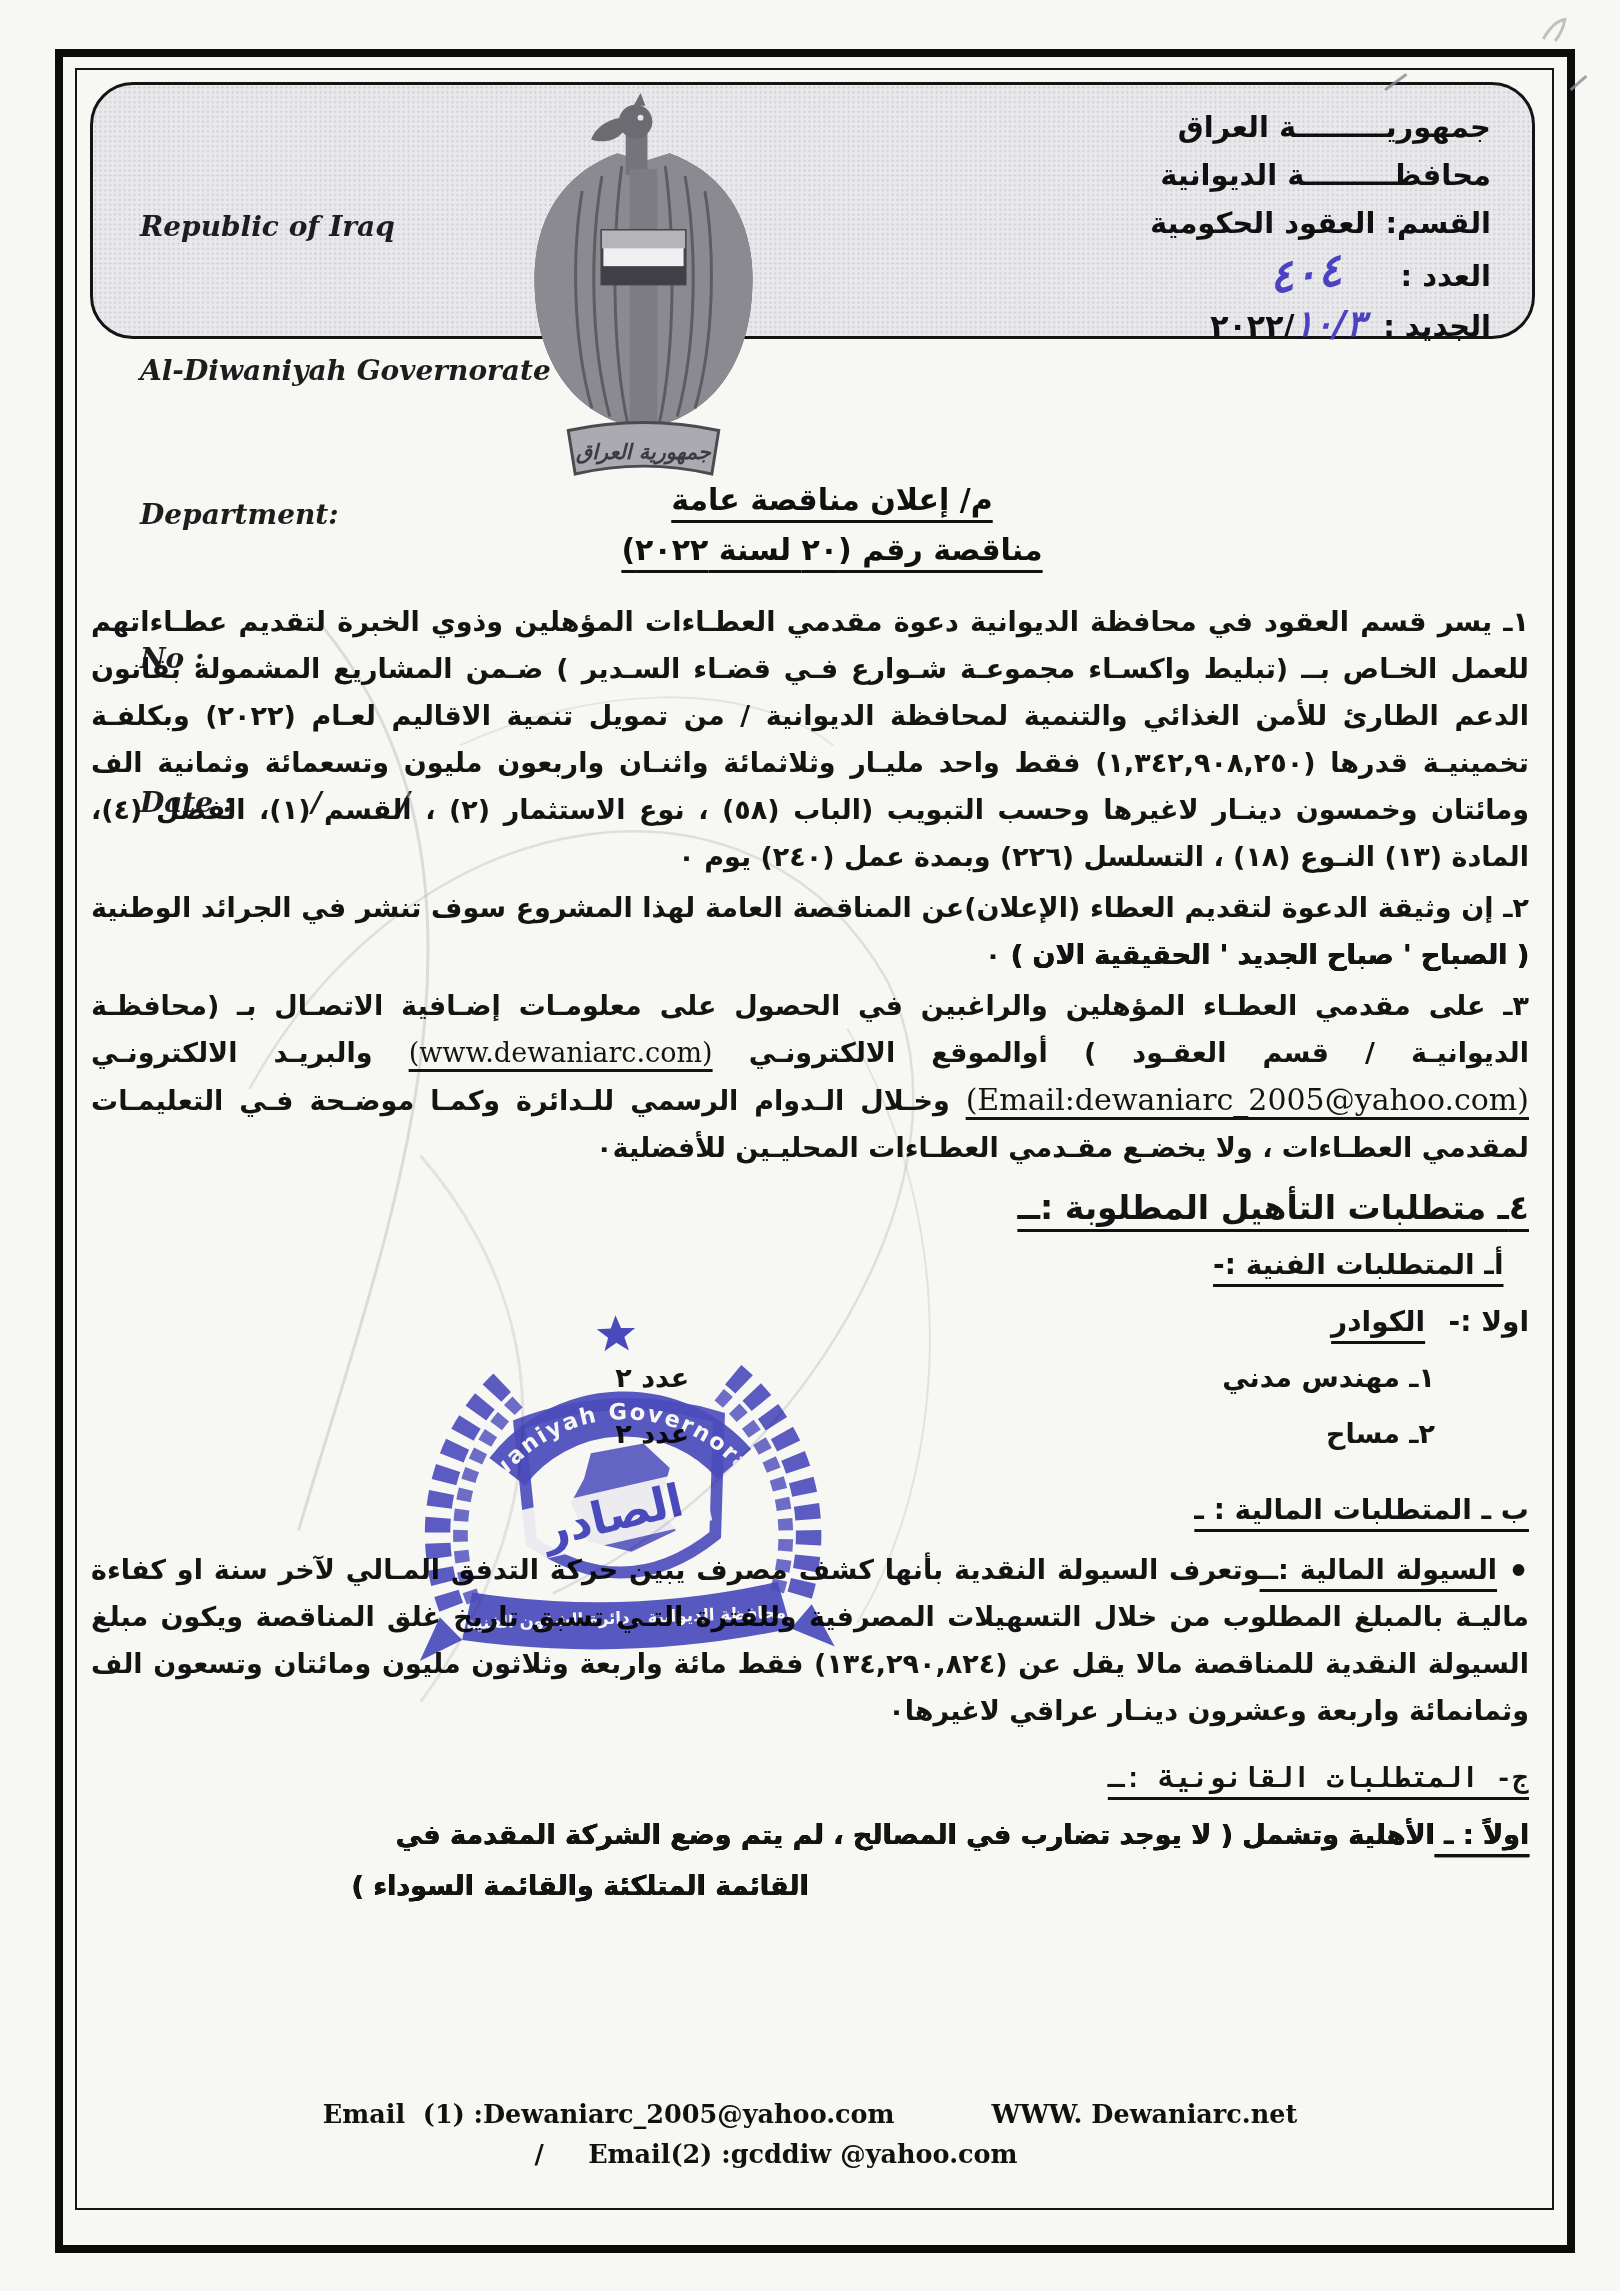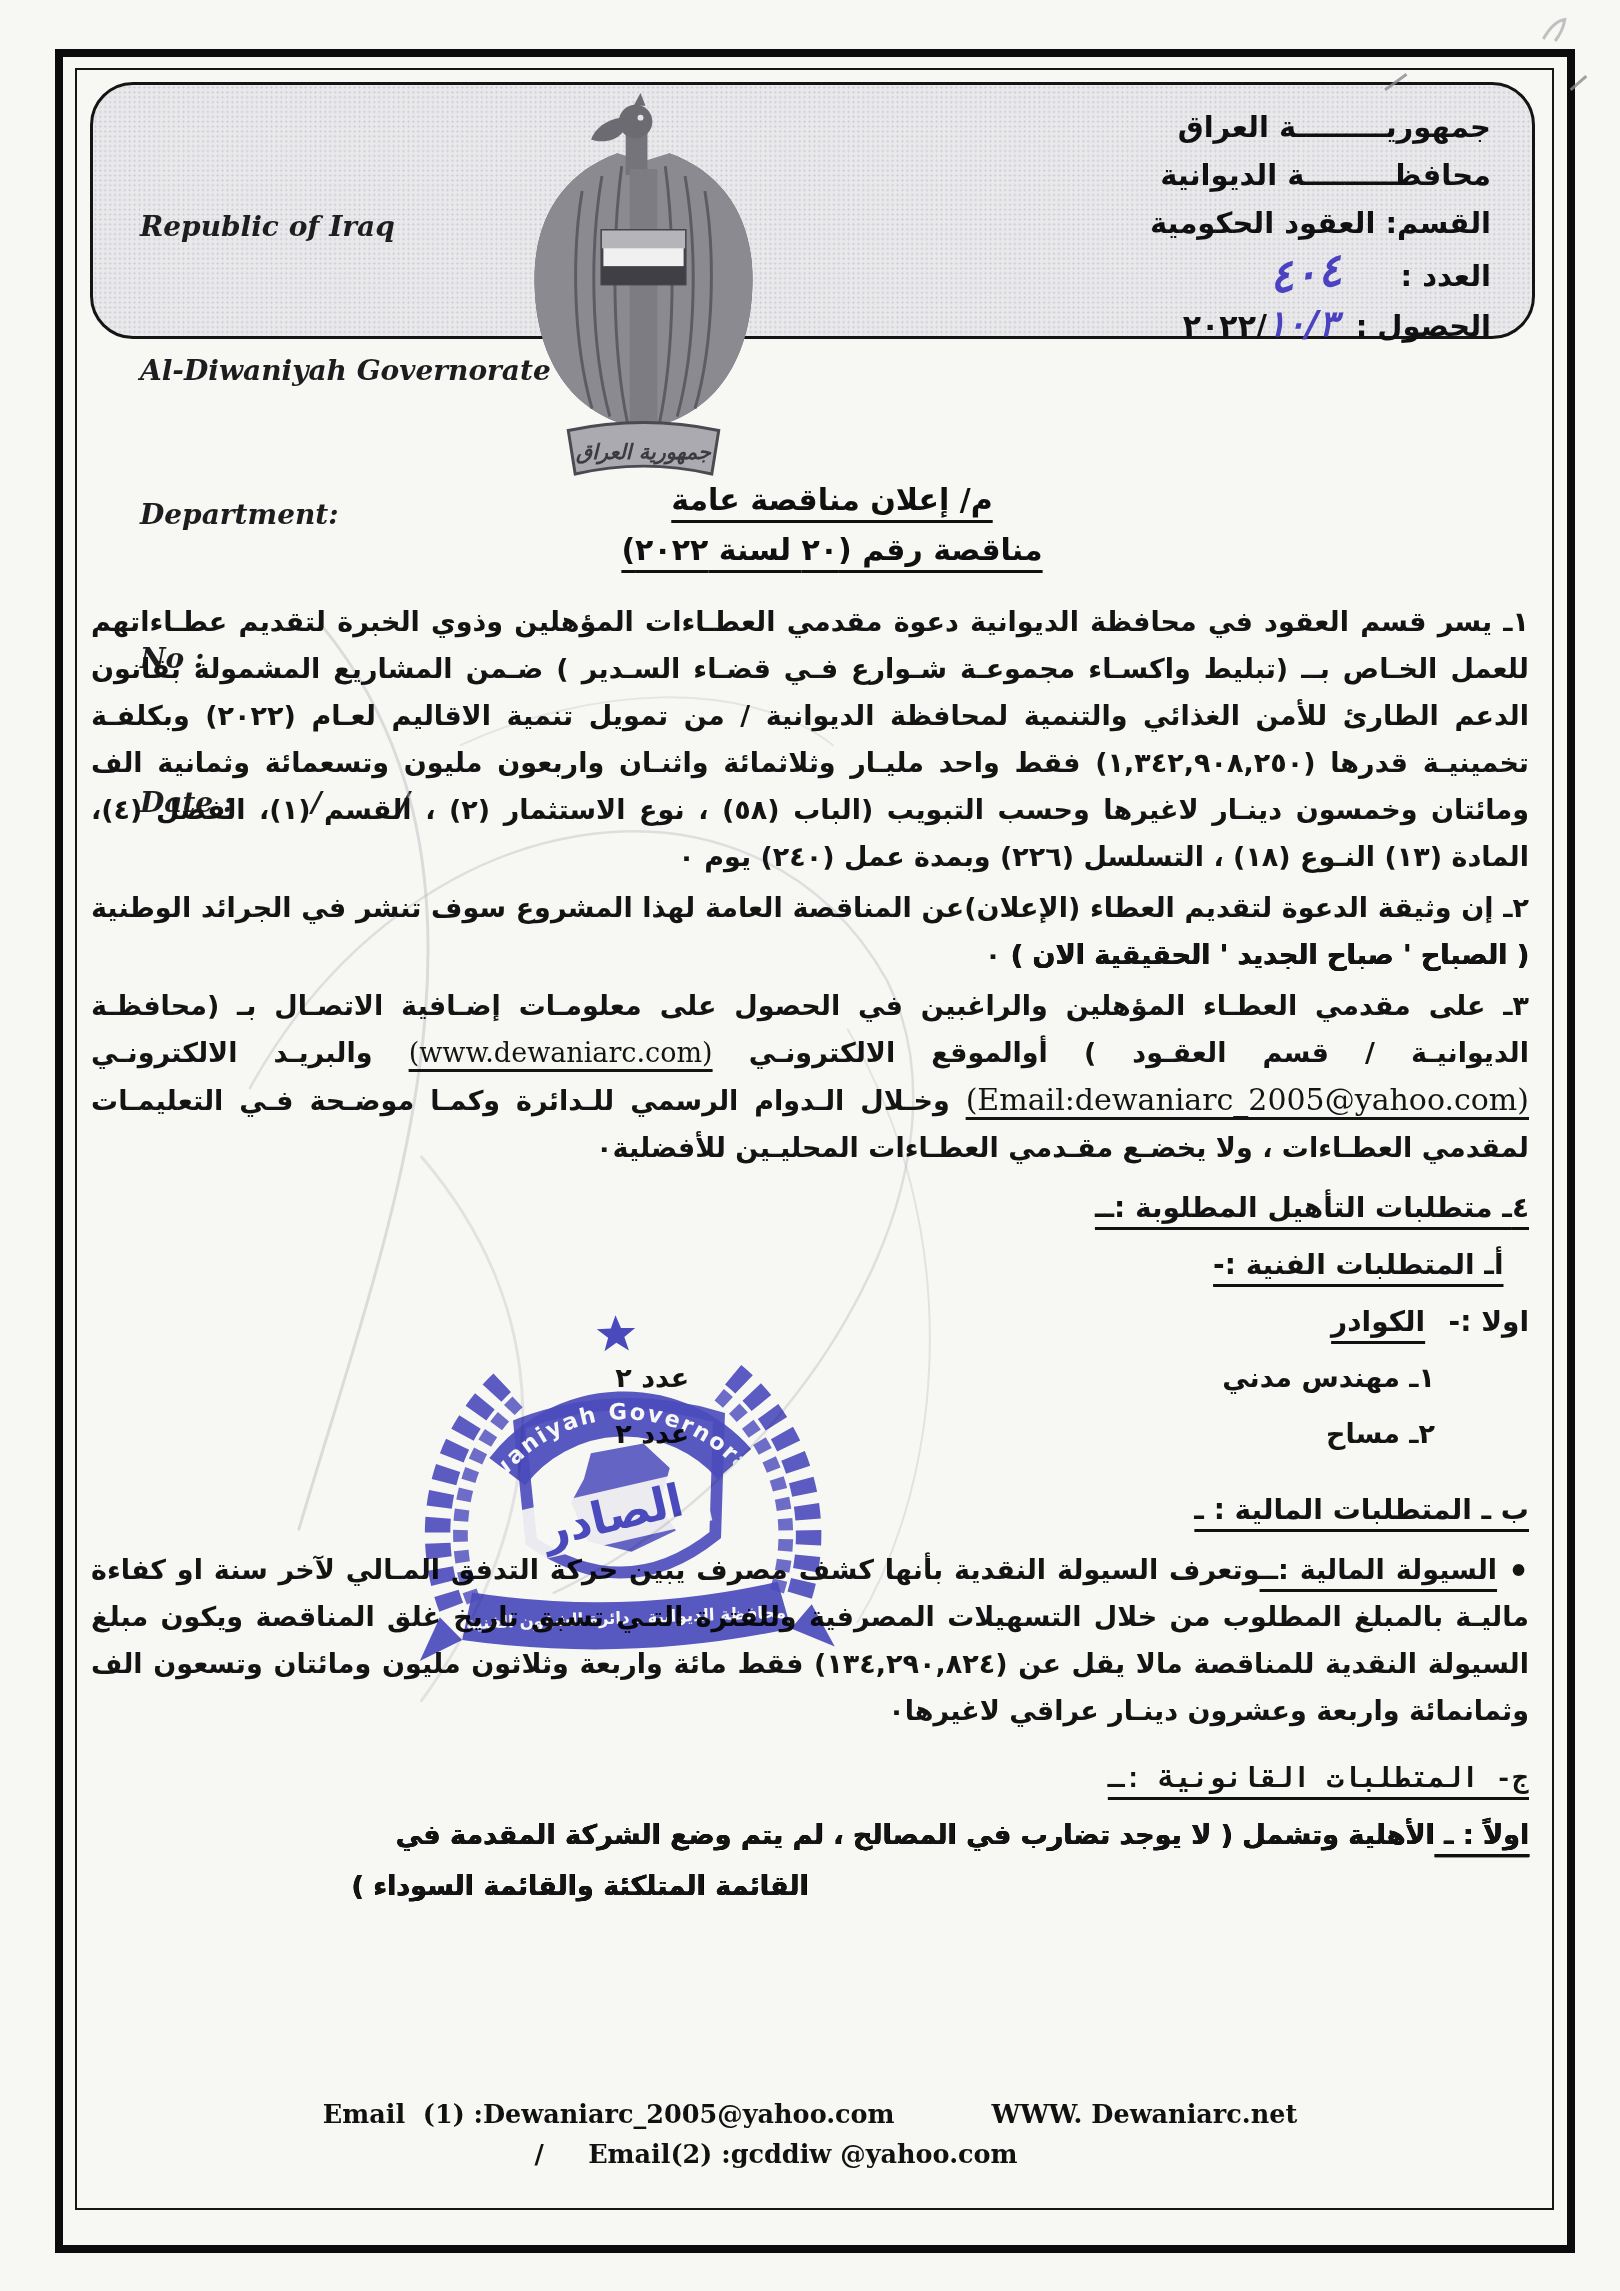--- a/index.html
+++ b/index.html
@@ -50,21 +50,21 @@
     direction:rtl; text-align:justify;
     font-size:27px; font-weight:bold; color:#141414; line-height:47px;
   }
   .para{margin:0 0 3.9px 0;}
   .heavy{text-shadow:0.6px 0 0 #000, 0 0.4px 0 #000;}
   .link{
     font-family:"DejaVu Serif", serif; font-weight:normal;
     text-decoration:underline; text-decoration-thickness:3.4px; text-underline-offset:6.9px;
   }
   .link.big{font-size:30px;}
-  .rhead{margin-top:13.7px; font-size:28px;}
+  .rhead{margin-top:13.7px; font-size:33px;}
   .rsub{margin-top:9.8px; margin-right:25.5px; font-size:28px;}
   .rfirst{margin-top:9.8px; font-size:28px;}
   .cadre{display:flex; direction:rtl; justify-content:space-between; width:57%; margin-right:94px; margin-top:8.8px;}
   .bhead{margin-top:29px; font-size:28px;}
   .bpara{margin-top:13.7px;}
   .bullet{font-size:33px; line-height:0; position:relative; top:3.9px;}
   .chead{margin-top:21.6px; font-size:28px;font-family:Liberation Mono, monospace;}
   .cline2{width:40%; margin-right:46%; text-align:center; margin-top:2px;}
   
   .stamp{position:absolute; left:359px; top:1304px; width:519px; height:365px; z-index:4;
@@ -115,21 +115,21 @@
     </div>
     <div class="ar-col">
       <div>جمهوريـــــــــة العراق</div>
       <div>محافظـــــــــة الديوانية</div>
       <div>القسم: العقود الحكومية</div>
       <div class="ar-row">
         <span>العدد :</span>
         <span class="hand hand-num">٤٠٤</span>
       </div>
       <div class="ar-row" style="gap:17.6px;">
-        <span>الحصول :</span>
+        <span>الجديد :</span>
         <span class="date-val"><span>٢٠٢٢/</span><span class="blue">١٠/٣</span></span>
       </div>
     </div>
   </div>
 
   <div class="emblem">
     <svg width="323" height="396" viewBox="0 0 320 400">
 
       <path d="M134,72 C78,92 48,140 50,205 C52,285 92,340 160,350 C100,330 66,280 64,205 C62,145 92,100 140,82 Z" fill="#5f5f65"></path>
       <path d="M186,72 C242,92 272,140 270,205 C268,285 228,340 160,350 C220,330 254,280 256,205 C258,145 228,100 180,82 Z" fill="#5f5f65"></path>

